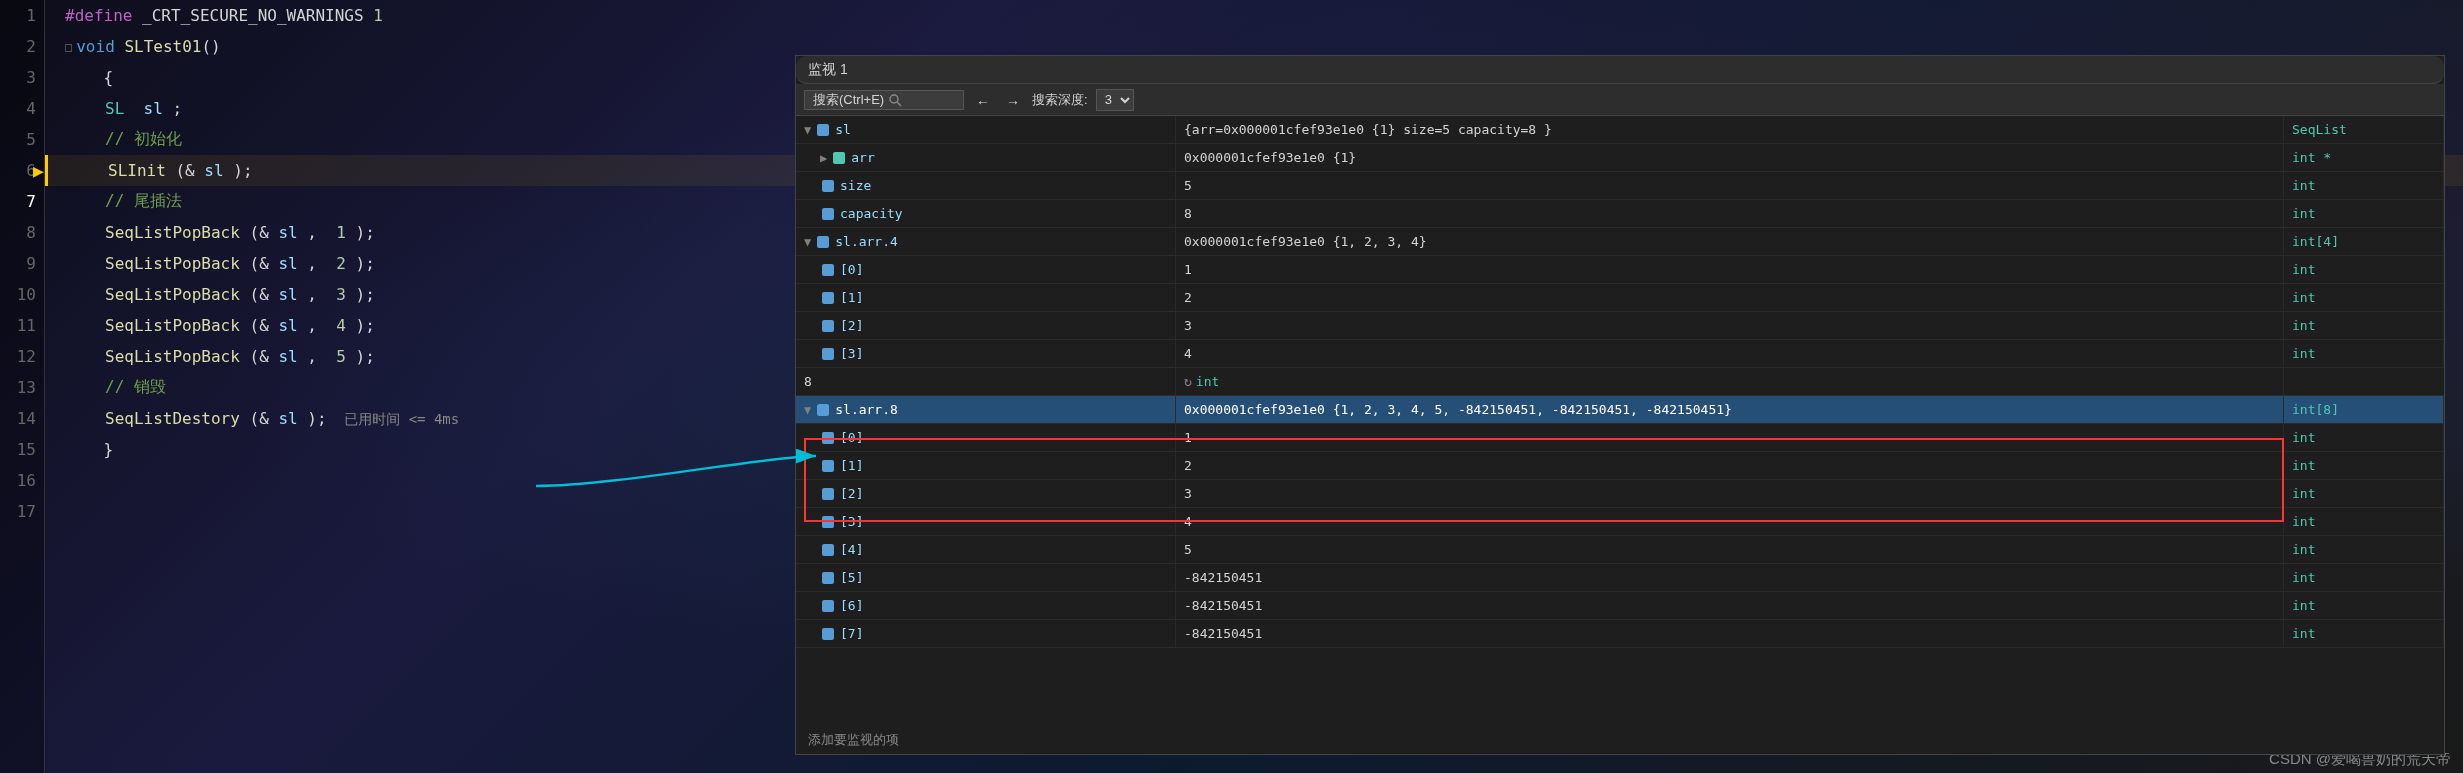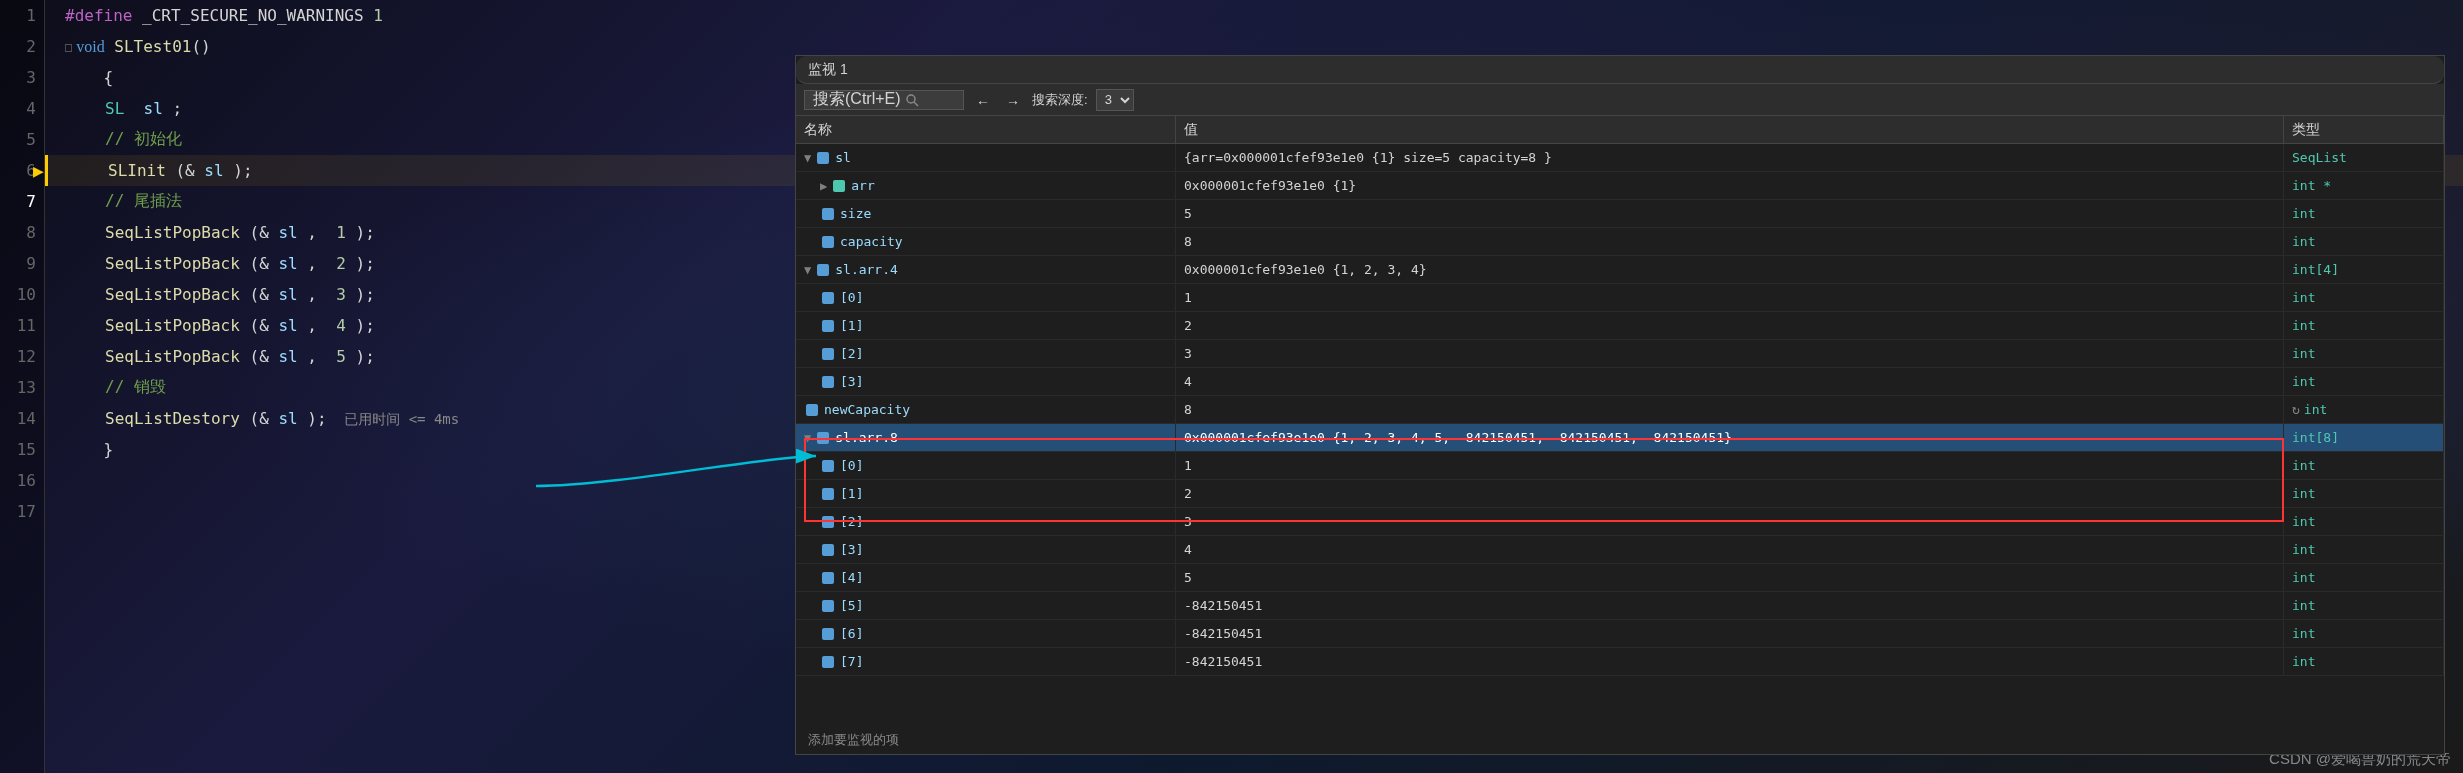--- a/index.html
+++ b/index.html
@@ -79,21 +79,21 @@
       white-space: nowrap;
       text-align: right;
     }
 
     .code-line.highlighted {
       background: rgba(255,200,0,0.08);
       border-left: 3px solid #ffcc00;
     }
 
     
-    .kw-blue { color: #569cd6; font-family: Liberation Serif, serif; }
+    .kw-blue { color: #569cd6; }
     .kw-cyan { color: #4ec9b0; }
     .kw-yellow { color: #dcdcaa; }
     .kw-white { color: #d4d4d4; }
     .kw-comment { color: #6fa04a; }
     .kw-string { color: #ce9178; }
     .kw-macro { color: #bd63c5; }
     .kw-num { color: #b5cea8; }
     .kw-light-blue { color: #9cdcfe; }
 
     
@@ -149,21 +149,21 @@
     }
 
     .search-box {
       display: flex;
       align-items: center;
       background: #3c3c3c;
       border: 1px solid #555;
       padding: 2px 8px;
       gap: 4px;
       color: #d4d4d4;
-      font-size: 16px;
+      font-size: 13px;
       font-family: 'Microsoft YaHei', sans-serif;
       height: 20px;
       min-width: 160px;
     }
 
     .toolbar-btn {
       background: none;
       border: none;
       color: #d4d4d4;
       font-size: 14px;
@@ -517,25 +517,20 @@
         <option>3</option>
         <option>1</option>
         <option>2</option>
         <option>4</option>
         <option>5</option>
       </select>
     </div>
 
     <div class="watch-table">
 
-      <div class="watch-header">
-        <div class="watch-header-cell">名称</div>
-        <div class="watch-header-cell">值</div>
-        <div class="watch-header-cell">类型</div>
-      </div>
 
       <div class="watch-rows">
 
         <div class="watch-row">
           <div class="watch-cell name-cell">
             <span class="expand-icon">▼</span>
             <span class="var-icon">
                 <span class="icon-var"></span>
               </span>
             sl
@@ -628,26 +623,20 @@
             <span class="var-icon">
                 <span class="icon-var"></span>
               </span>
             [3]
           </div>
           <div class="watch-cell value-cell">4</div>
           <div class="watch-cell type-cell">int</div>
         </div>
 
         <div class="watch-row">
-          <div class="watch-cell name-cell">
-            <span class="var-icon">
-                <span class="icon-var"></span>
-              </span>
-            newCapacity
-          </div>
           <div class="watch-cell value-cell">8</div>
           <div class="watch-cell type-cell">
             <span style="color:#888; margin-right:4px;">↻</span>
             int
           </div>
         </div>
 
         <div class="watch-row selected">
           <div class="watch-cell name-cell" style="color:#ffffff;">
             <span class="expand-icon">▼</span>

